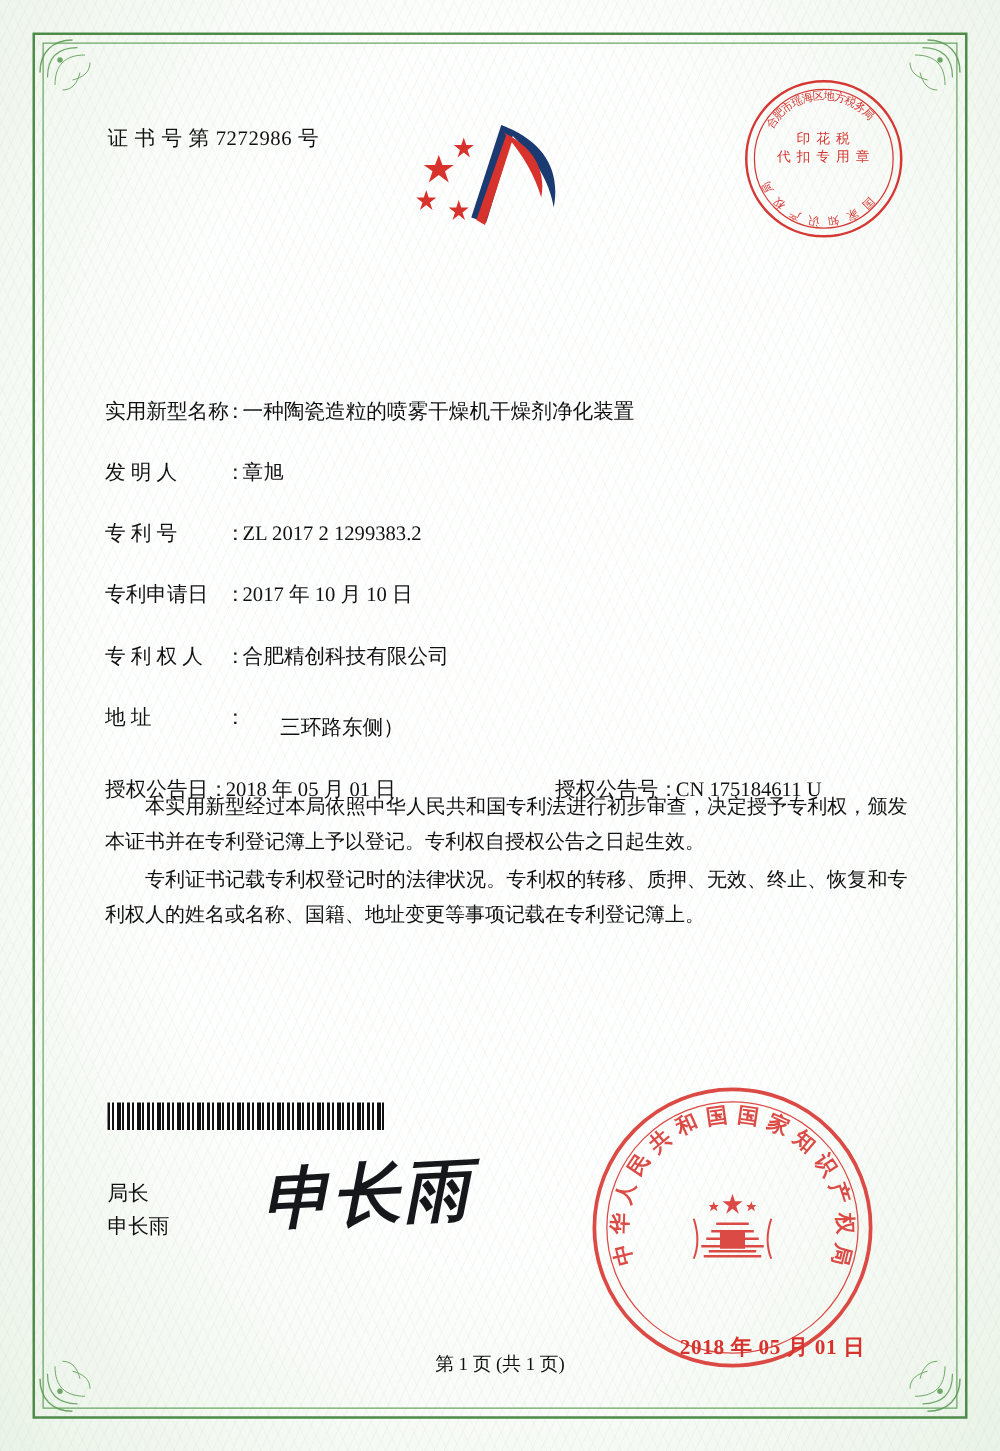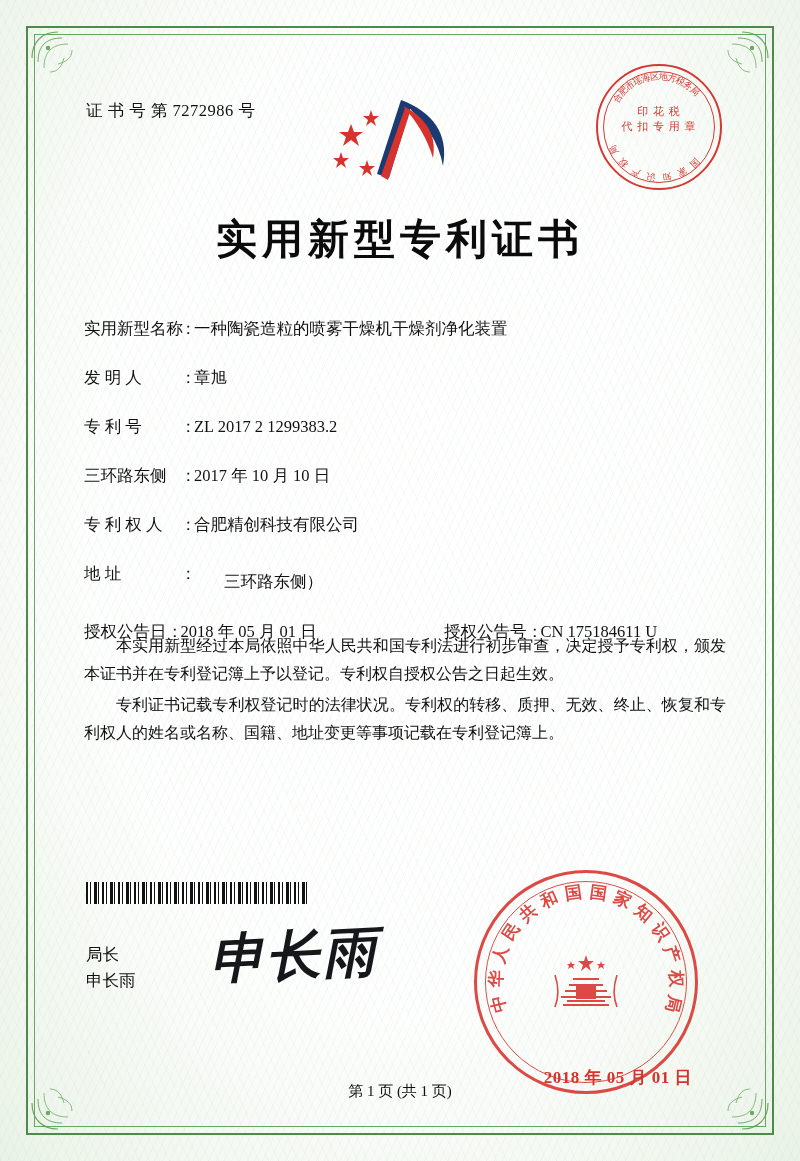--- a/index.html
+++ b/index.html
@@ -389,21 +389,20 @@
           <span style="transform: rotate(45deg) translate(0px, 50px) rotate(180deg) translate(-50%, -50%);">权</span>
           <span style="transform: rotate(54deg) translate(0px, 50px) rotate(180deg) translate(-50%, -50%);"> </span>
           <span style="transform: rotate(63deg) translate(0px, 50px) rotate(180deg) translate(-50%, -50%);">局</span>
         </div>
       <div class="center-lines">
         <div>印 花 税</div>
         <div>代 扣 专 用 章</div>
       </div>
     </div>
 
-    <div class="title">实用新型专利证书</div>
 
     <div class="fields">
 
       <div class="field-row">
         <div class="field-label tight">实用新型名称</div>
         <div class="field-colon">：</div>
         <div class="field-value">一种陶瓷造粒的喷雾干燥机干燥剂净化装置</div>
       </div>
 
       <div class="field-row">
@@ -412,21 +411,21 @@
         <div class="field-value">章旭</div>
       </div>
 
       <div class="field-row">
         <div class="field-label">专 利 号</div>
         <div class="field-colon">：</div>
         <div class="field-value">ZL 2017 2 1299383.2</div>
       </div>
 
       <div class="field-row">
-        <div class="field-label tight">三环路东侧</div>
+        <div class="field-label tight">专利申请日</div>
         <div class="field-colon">：</div>
         <div class="field-value">2017 年 10 月 10 日</div>
       </div>
 
       <div class="field-row">
         <div class="field-label">专 利 权 人</div>
         <div class="field-colon">：</div>
         <div class="field-value">合肥精创科技有限公司</div>
       </div>
 

